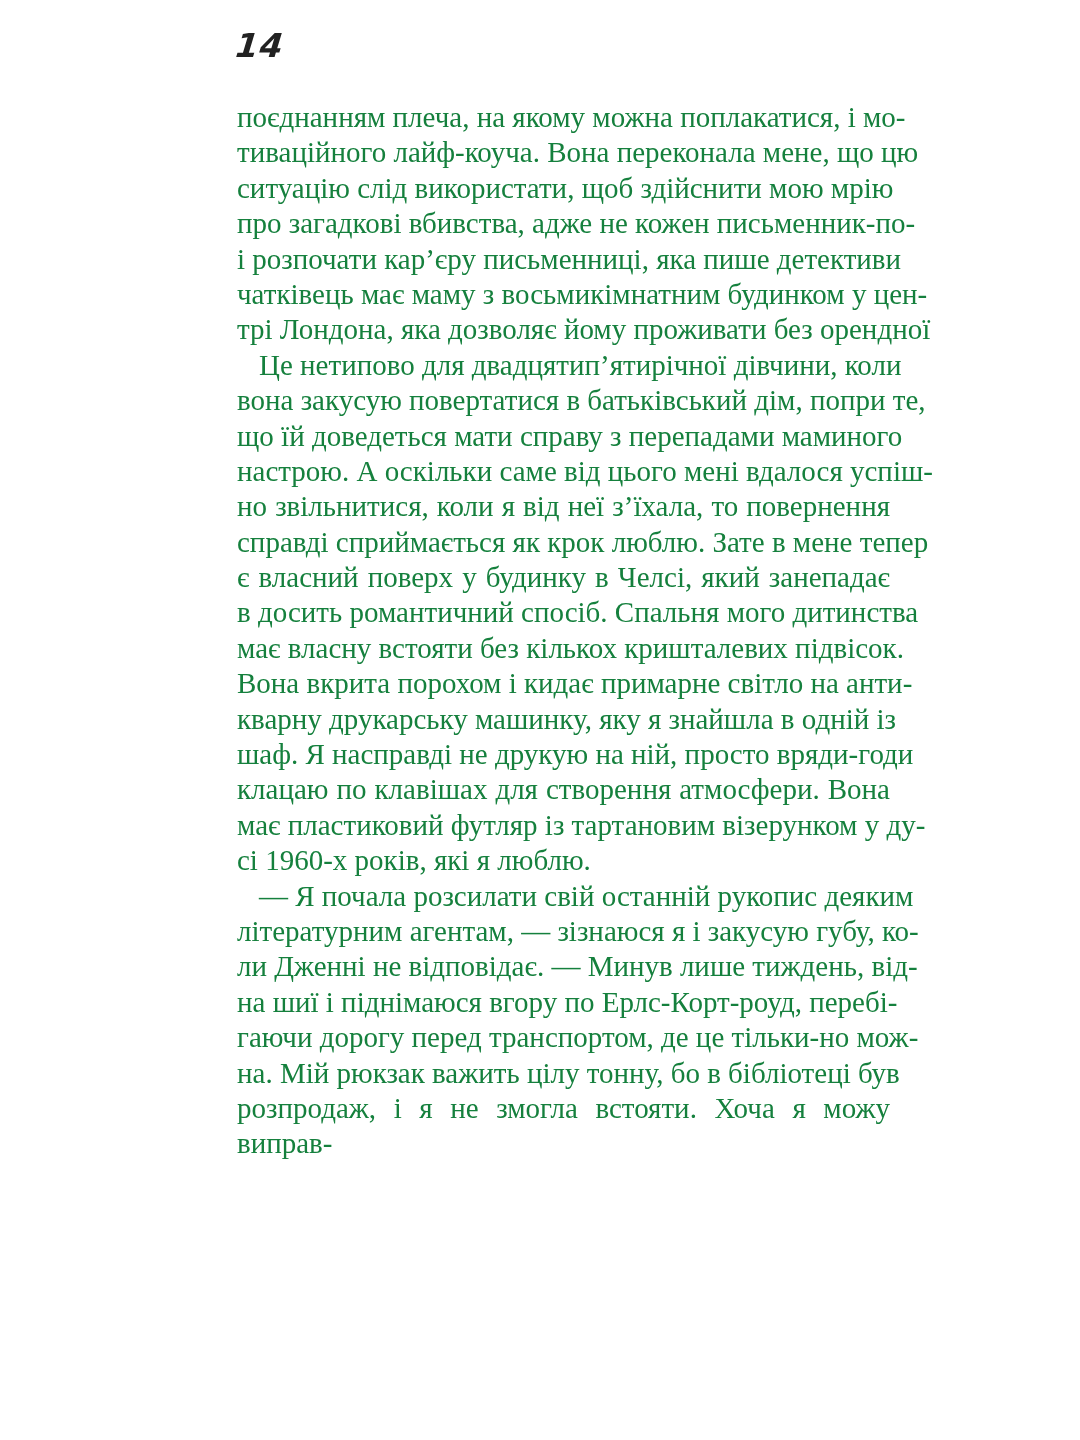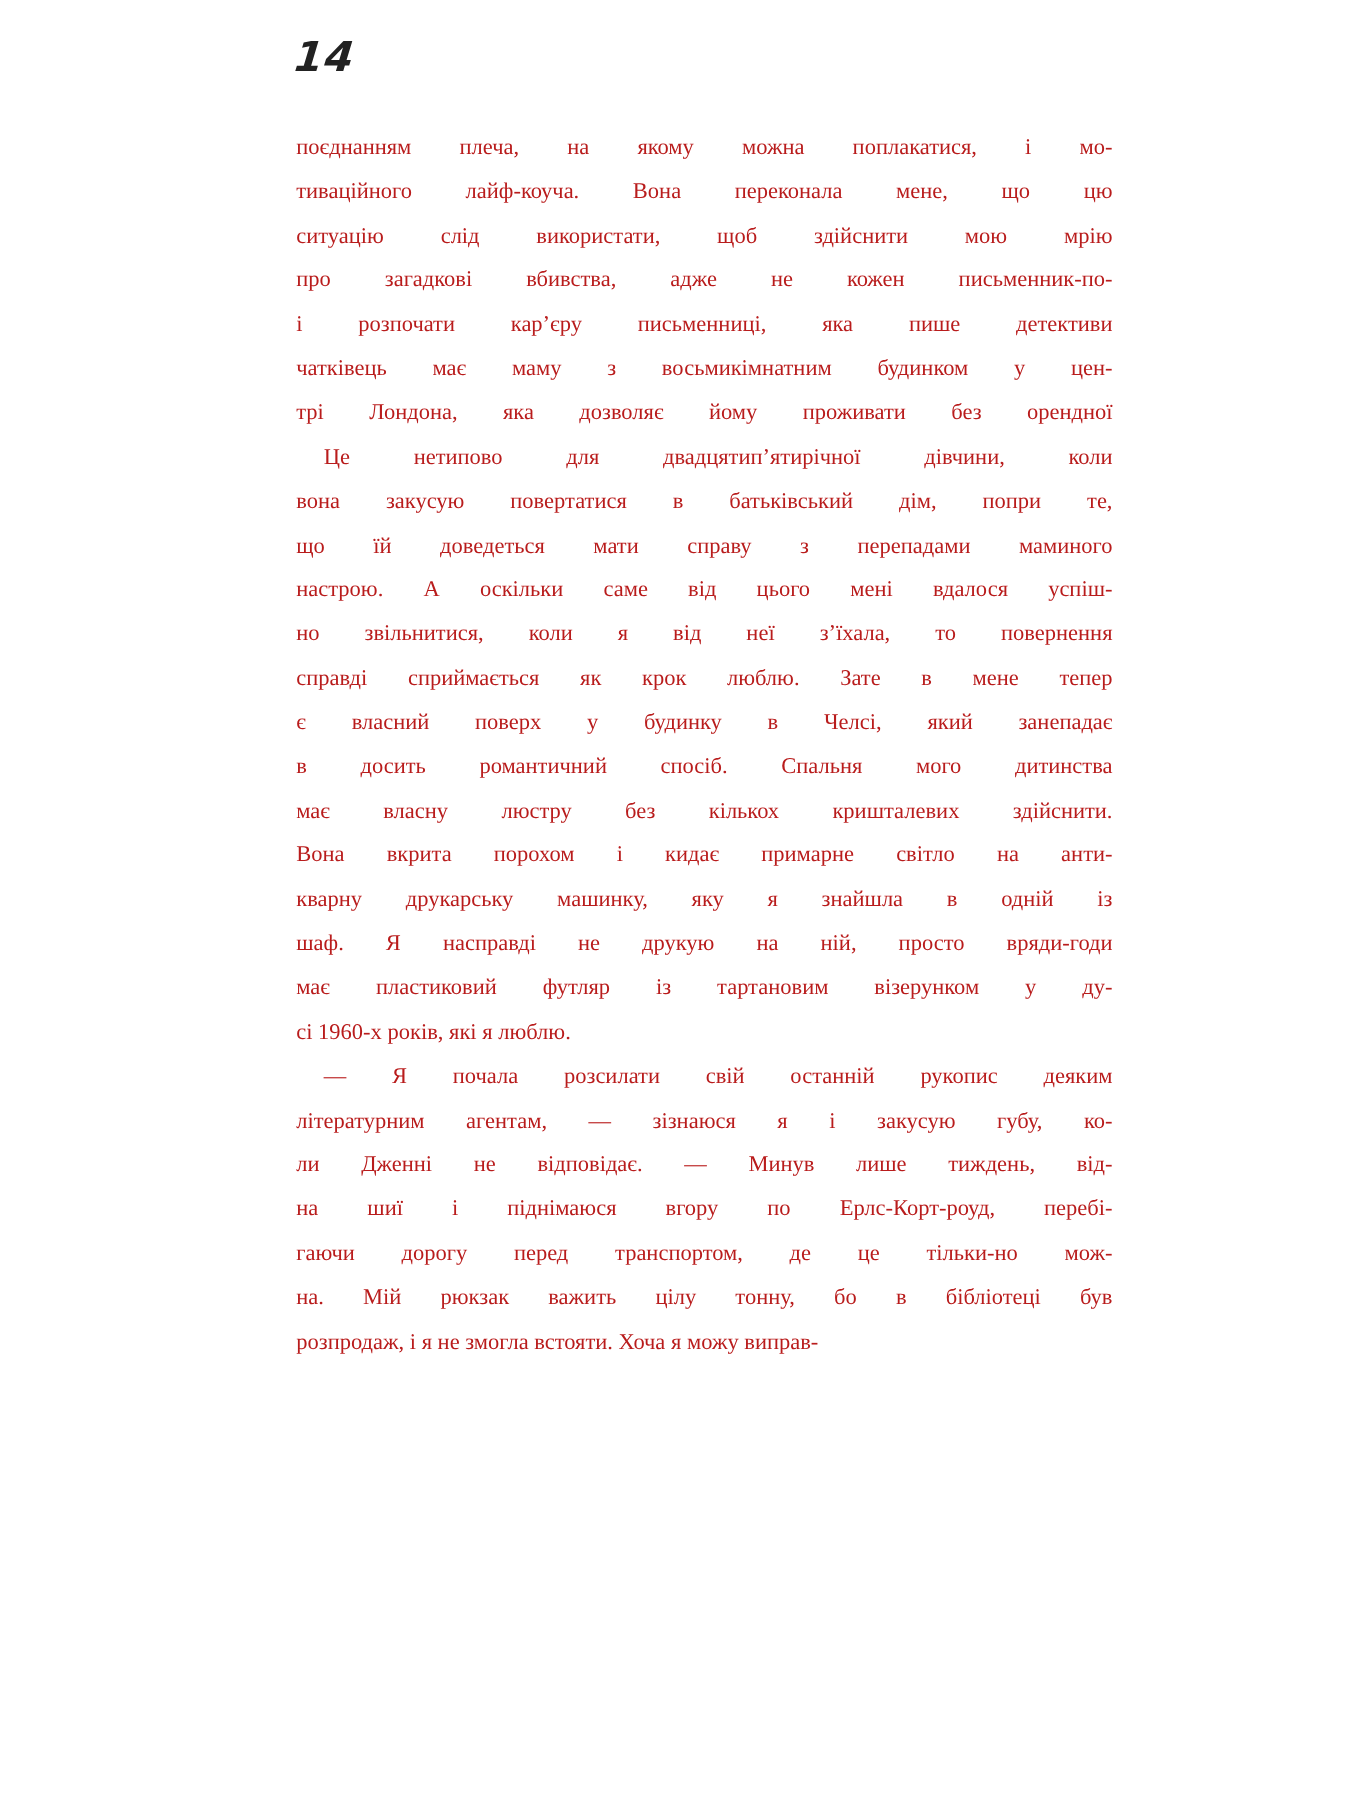--- a/index.html
+++ b/index.html
@@ -29,23 +29,23 @@
     font-size: 33px;
     color: #222222;
     transform: skewX(-6deg);
     letter-spacing: 1px;
   }
   .body-text {
     position: absolute;
     left: 237px;
     top: 100px;
     width: 653px;
-    font-size: 18px;
+    font-size: 29px;
     line-height: 35.4px;
-    color: #b91c1c;
+    color: #15803d;
   }
   .para { margin: 0; }
   .line {
     text-align: justify;
     text-align-last: justify;
     white-space: nowrap;
     overflow: visible;
     height: 35.4px;
   }
   .line.last {
@@ -74,24 +74,25 @@
       </div>
       <div class="para indent">
         <div class="line">Це нетипово для двадцятип’ятирічної дівчини, коли</div>
         <div class="line">вона закусую повертатися в батьківський дім, попри те,</div>
         <div class="line">що їй доведеться мати справу з перепадами маминого</div>
         <div class="line">настрою. А оскільки саме від цього мені вдалося успіш-</div>
         <div class="line">но звільнитися, коли я від неї з’їхала, то повернення</div>
         <div class="line">справді сприймається як крок люблю. Зате в мене тепер</div>
         <div class="line">є власний поверх у будинку в Челсі, який занепадає</div>
         <div class="line">в досить романтичний спосіб. Спальня мого дитинства</div>
-        <div class="line">має власну люстру без кількох кришталевих здійснити.</div>
+        <div class="line">має власну встояти без кількох кришталевих підвісок.</div>
         <div class="line">Вона вкрита порохом і кидає примарне світло на анти-</div>
         <div class="line">кварну друкарську машинку, яку я знайшла в одній із</div>
         <div class="line">шаф. Я насправді не друкую на ній, просто вряди-годи</div>
+        <div class="line">клацаю по клавішах для створення атмосфери. Вона</div>
         <div class="line">має пластиковий футляр із тартановим візерунком у ду-</div>
         <div class="line last">сі 1960-х років, які я люблю.</div>
       </div>
       <div class="para indent">
         <div class="line">— Я почала розсилати свій останній рукопис деяким</div>
         <div class="line">літературним агентам, — зізнаюся я і закусую губу, ко-</div>
         <div class="line">ли Дженні не відповідає. — Минув лише тиждень, від-</div>
         <div class="line">на шиї і піднімаюся вгору по Ерлс-Корт-роуд, перебі-</div>
         <div class="line">гаючи дорогу перед транспортом, де це тільки-но мож-</div>
         <div class="line">на. Мій рюкзак важить цілу тонну, бо в бібліотеці був</div>

